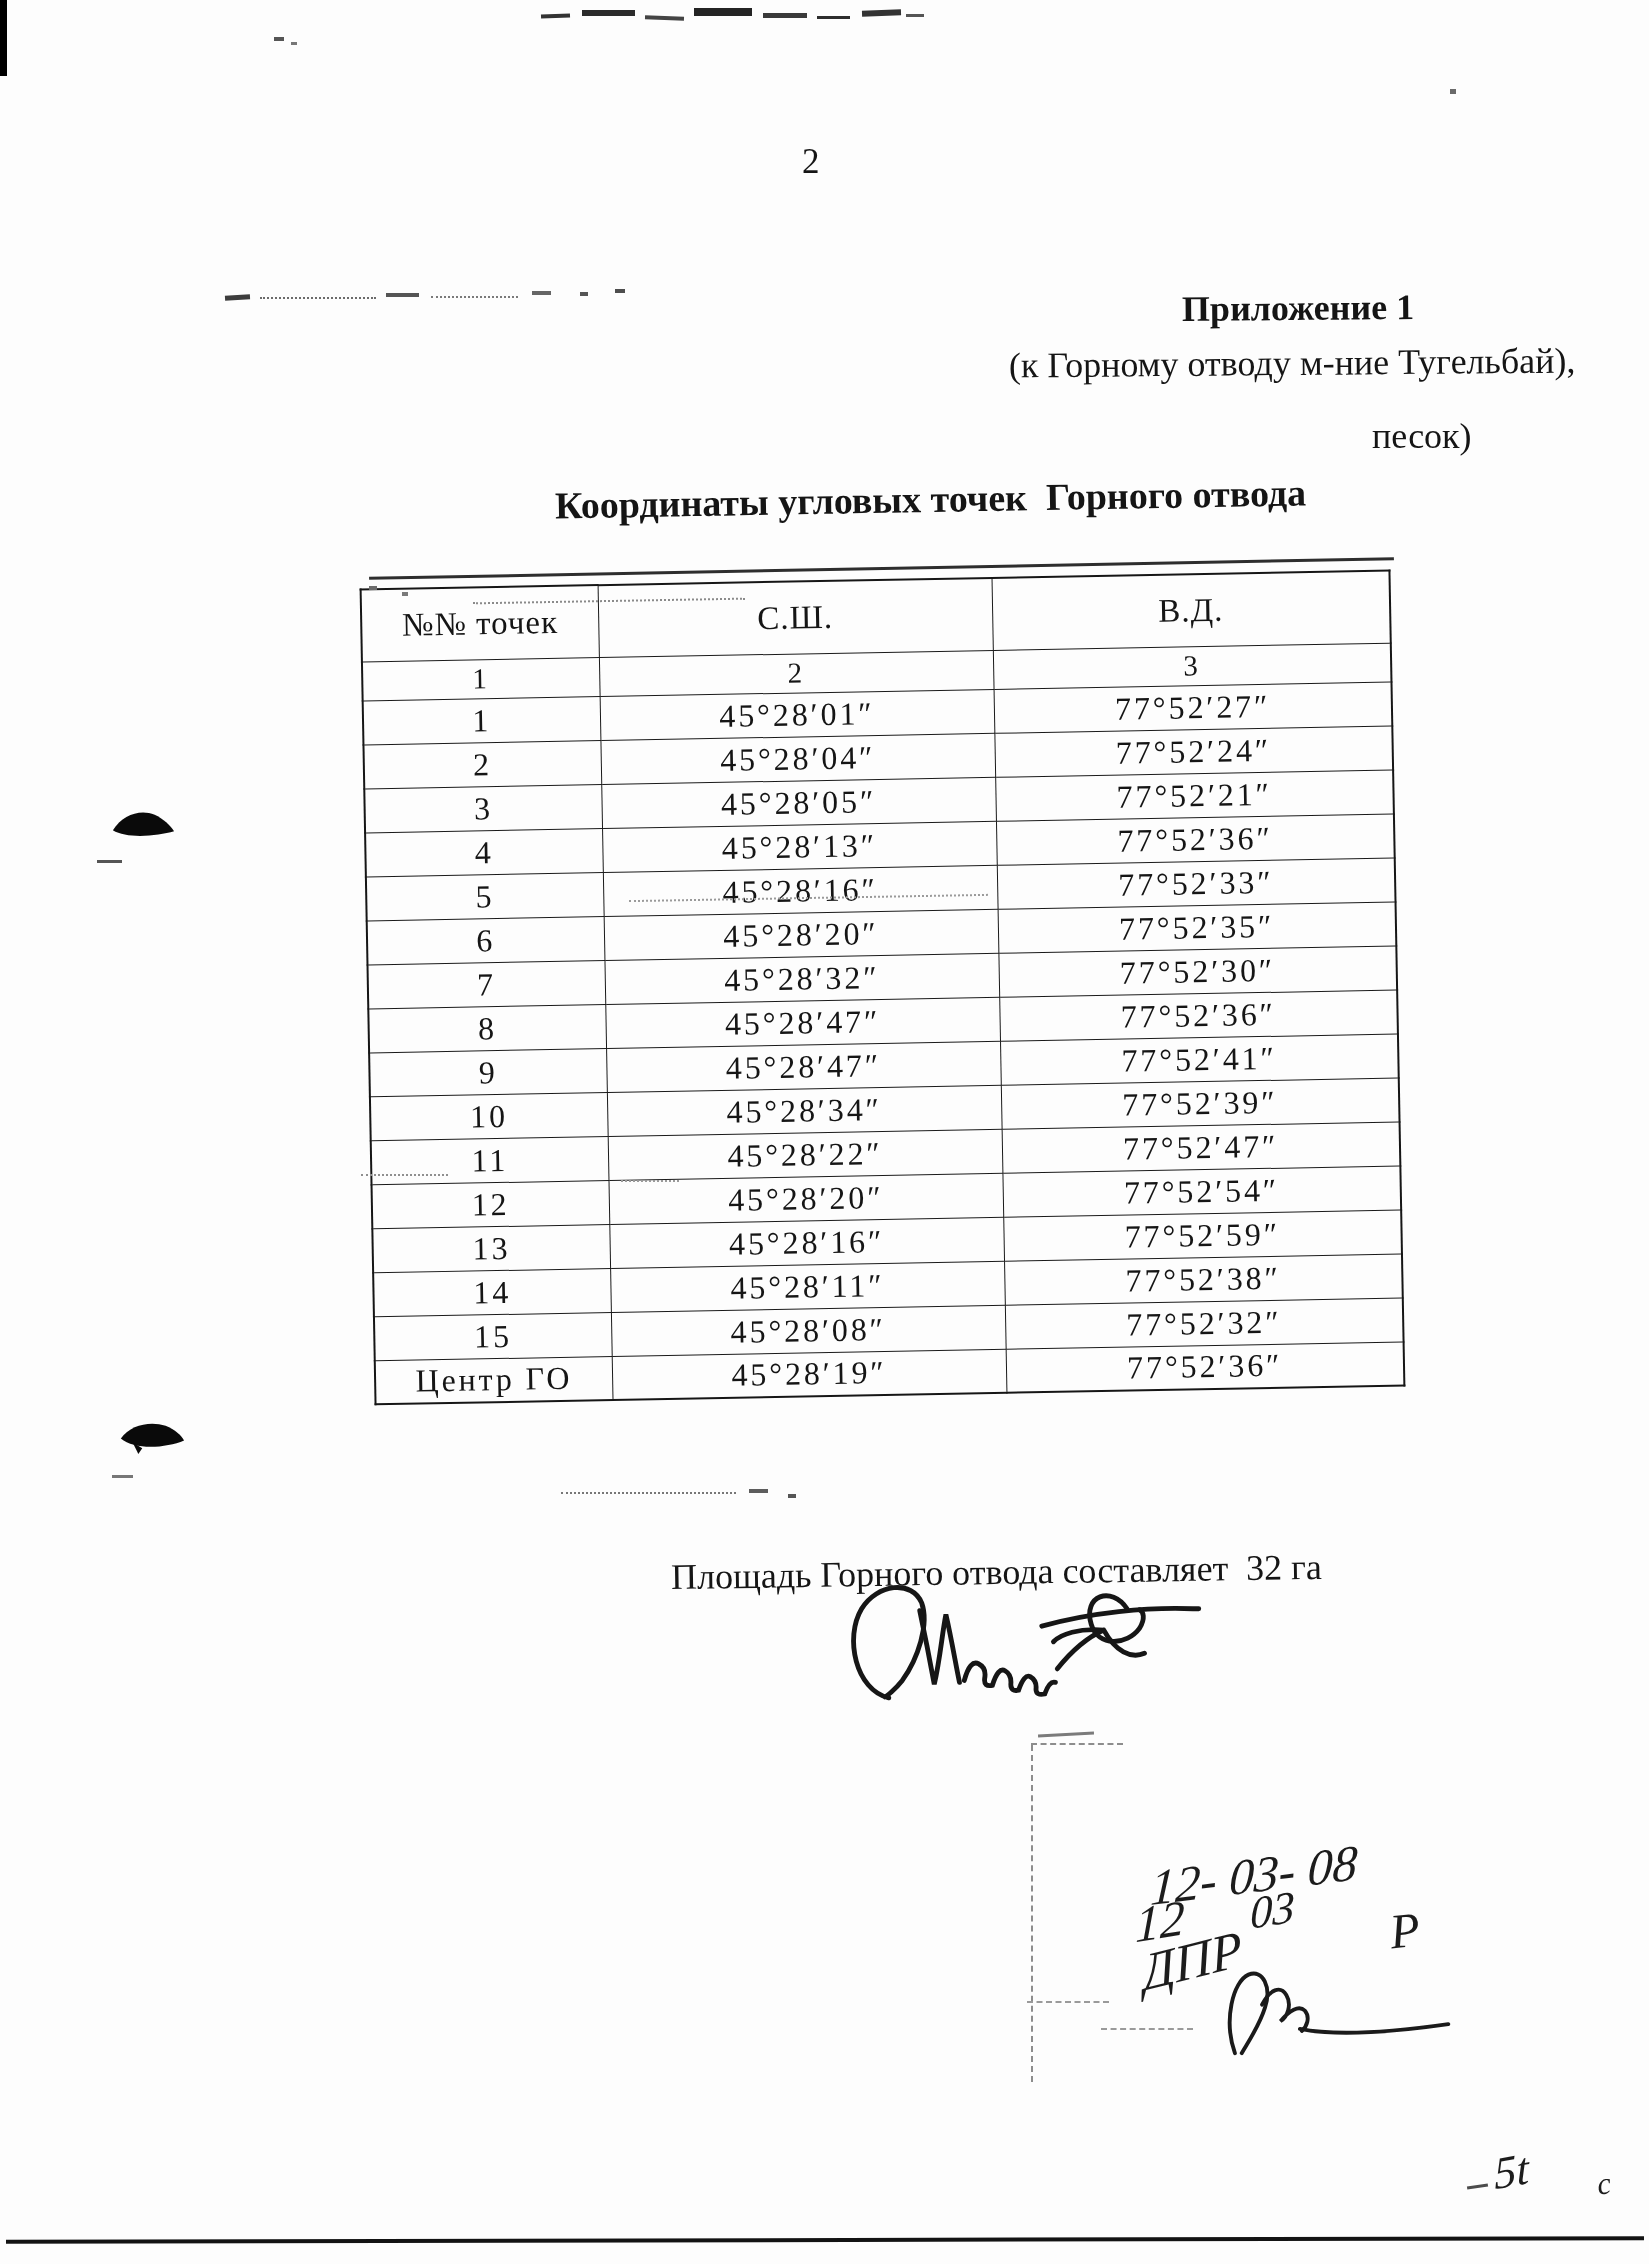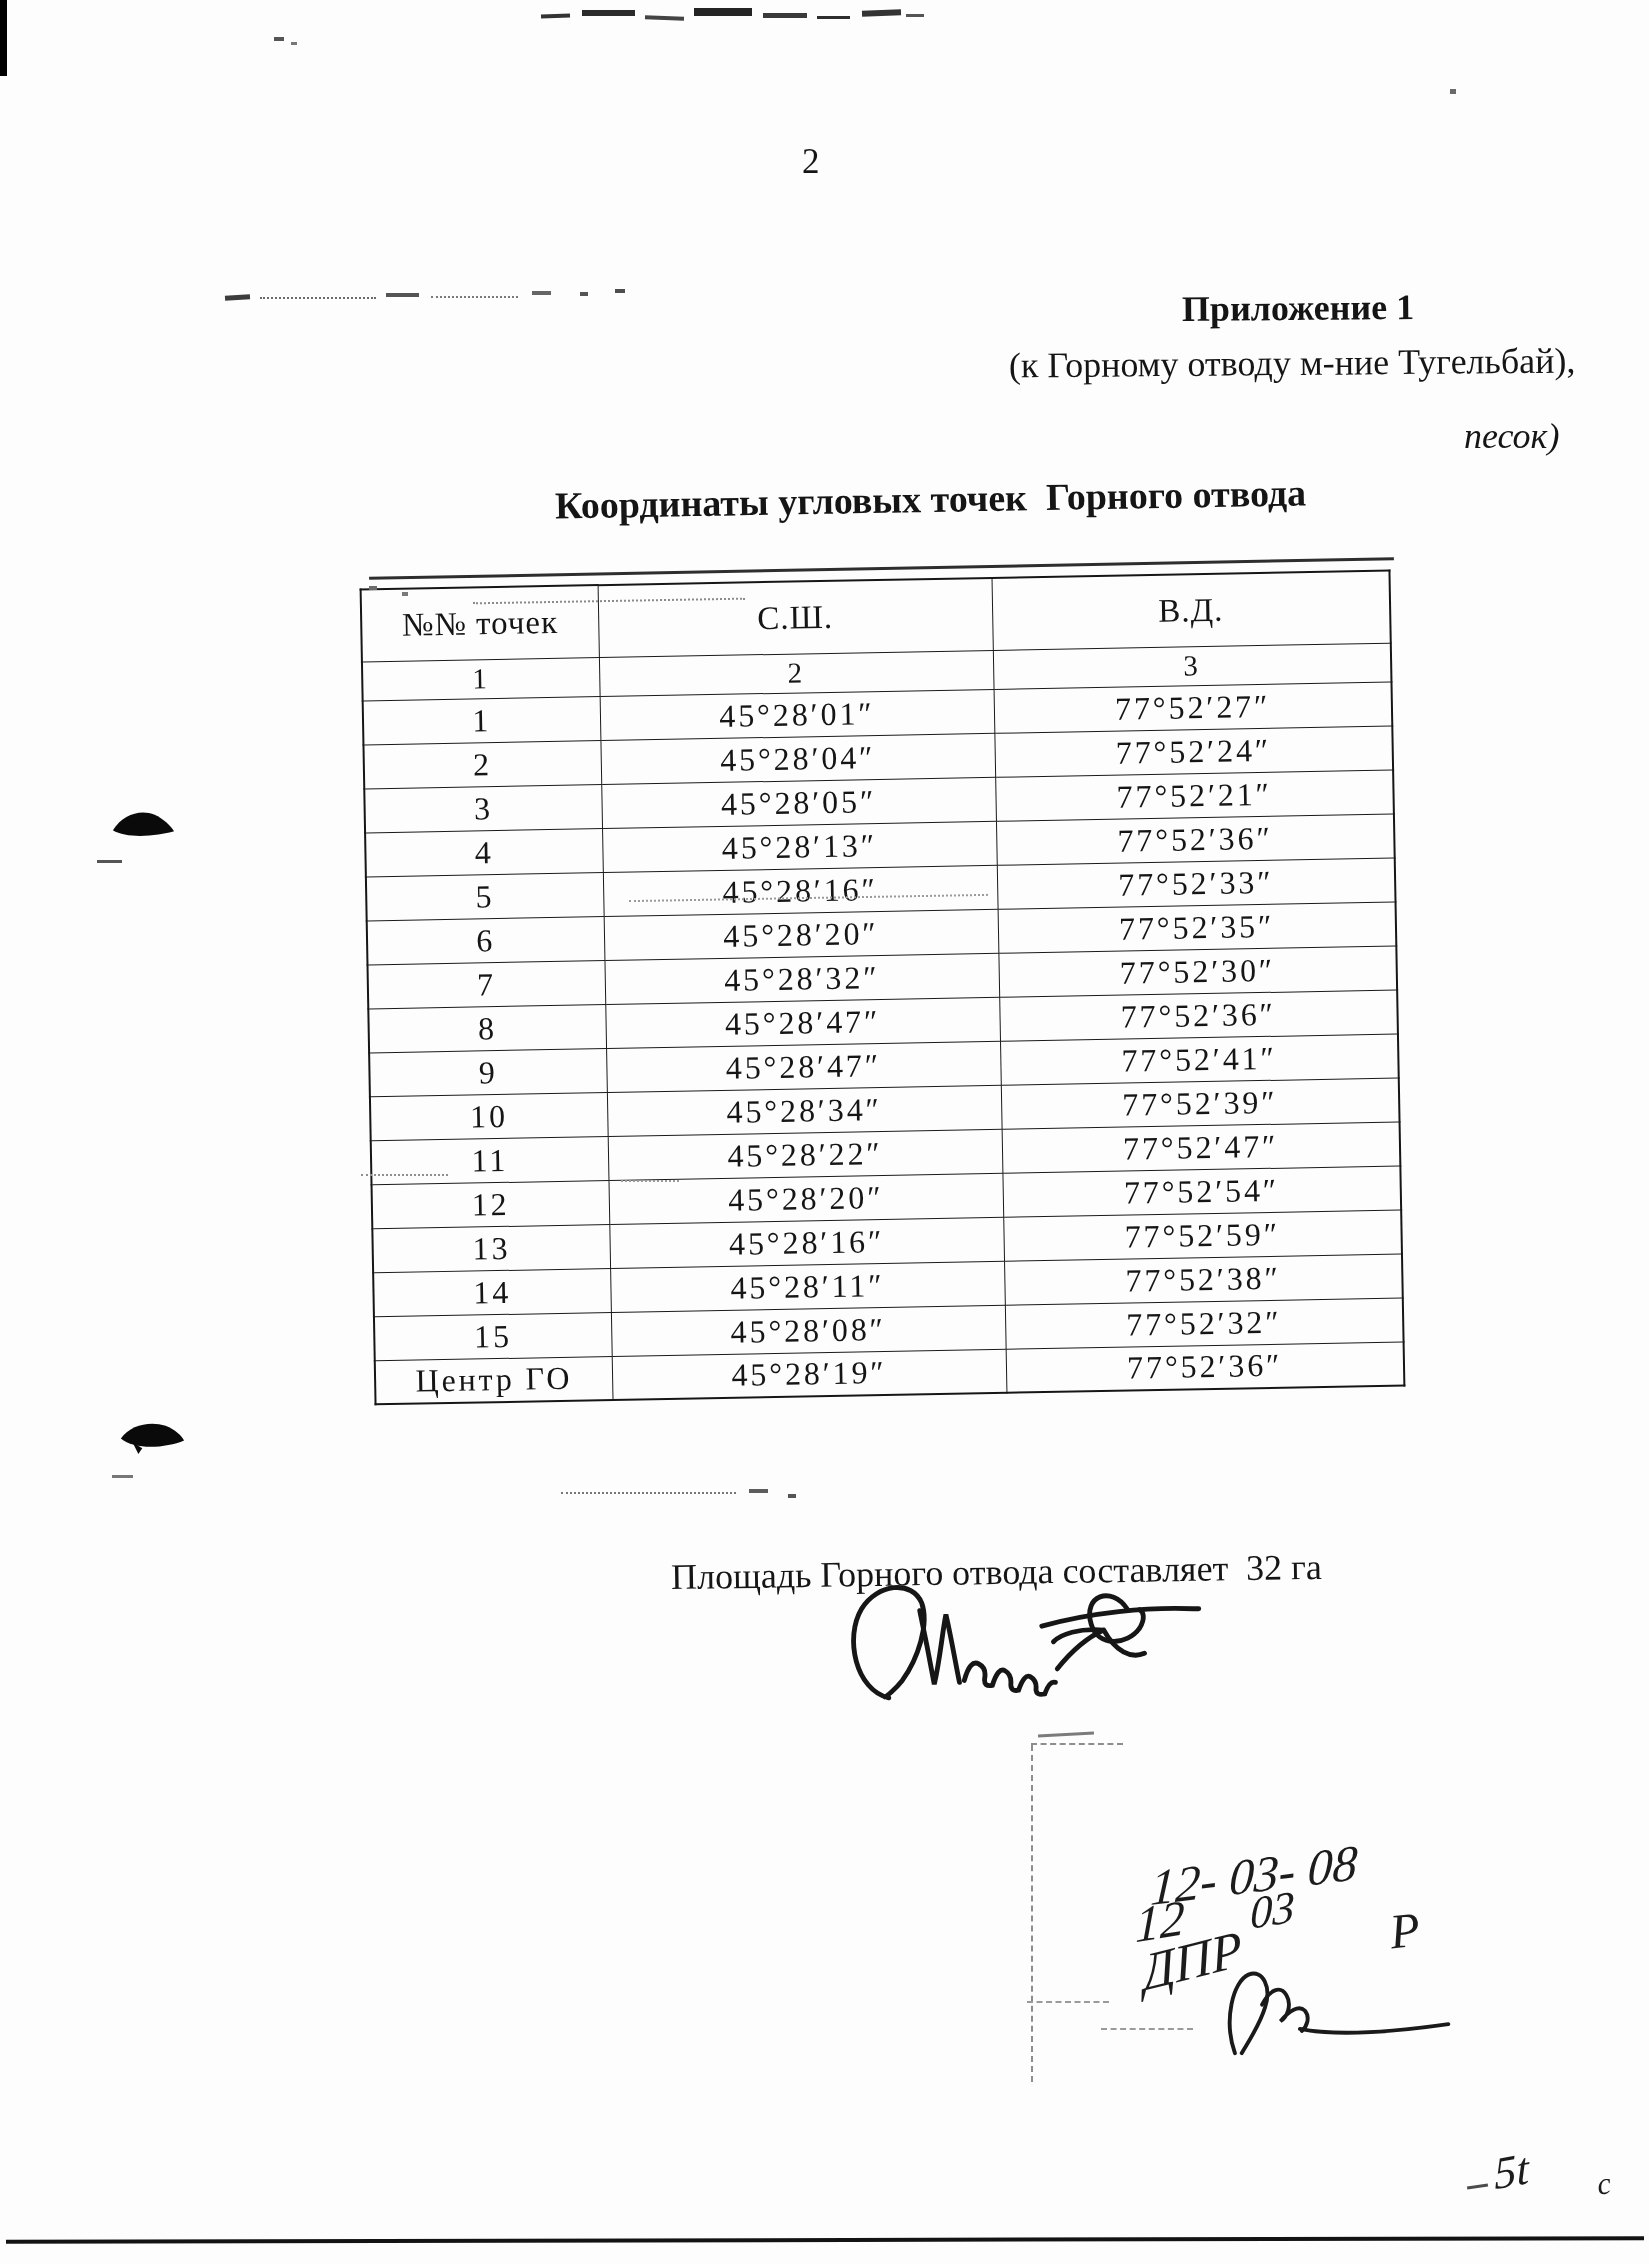--- a/index.html
+++ b/index.html
@@ -56,21 +56,21 @@
   <div class="dash" style="left:862px;top:9.7px;width:39px;height:5.8px;background:#333;transform:rotate(-2deg);"></div>
   <div class="dash" style="left:906px;top:13.6px;width:17.5px;background:#555;"></div>
   <div class="speck" style="left:274px;top:37px;width:9.7px;height:3.9px;"></div>
   <div class="speck" style="left:291px;top:42px;width:5.8px;height:2.9px;background:#777;"></div>
   <div class="speck" style="left:1450px;top:89px;width:5.8px;height:4.9px;background:#6a6a6a;"></div>
 
   <div class="abs pagenum" style="left:802px;top:142px;">2</div>
 
   <div class="abs hdr b" style="left:1182px;top:287px;transform:rotate(-0.5deg);">Приложение 1</div>
   <div class="abs hdr" style="left:1009px;top:342px;transform:rotate(-0.5deg);">(к Горному отводу м-ние Тугельбай),</div>
-  <div class="abs hdr" style="left:1464px;top:415px;font-style:italic;">песок)</div>
+  <div class="abs hdr" style="left:1372px;top:415px;">песок)</div>
 
   <div class="dash" style="left:225px;top:295px;width:25px;height:4.9px;background:#3d3d3d;transform:rotate(-3deg);"></div>
   <div class="dots" style="left:260px;top:297px;width:116px;"></div>
   <div class="dash" style="left:386px;top:293px;width:33px;background:#555;"></div>
   <div class="dots" style="left:431px;top:296px;width:87px;border-top-color:#7a7a7a;"></div>
   <div class="dash" style="left:532px;top:291px;width:19.4px;background:#666;"></div>
   <div class="speck" style="left:580px;top:292px;width:7.8px;height:3.9px;"></div>
   <div class="speck" style="left:615px;top:289px;width:9.7px;height:3.9px;background:#4e4e4e;"></div>
 
   <div class="abs doctitle pre" style="left:555px;top:477px;">Координаты угловых точек  Горного отвода</div>

